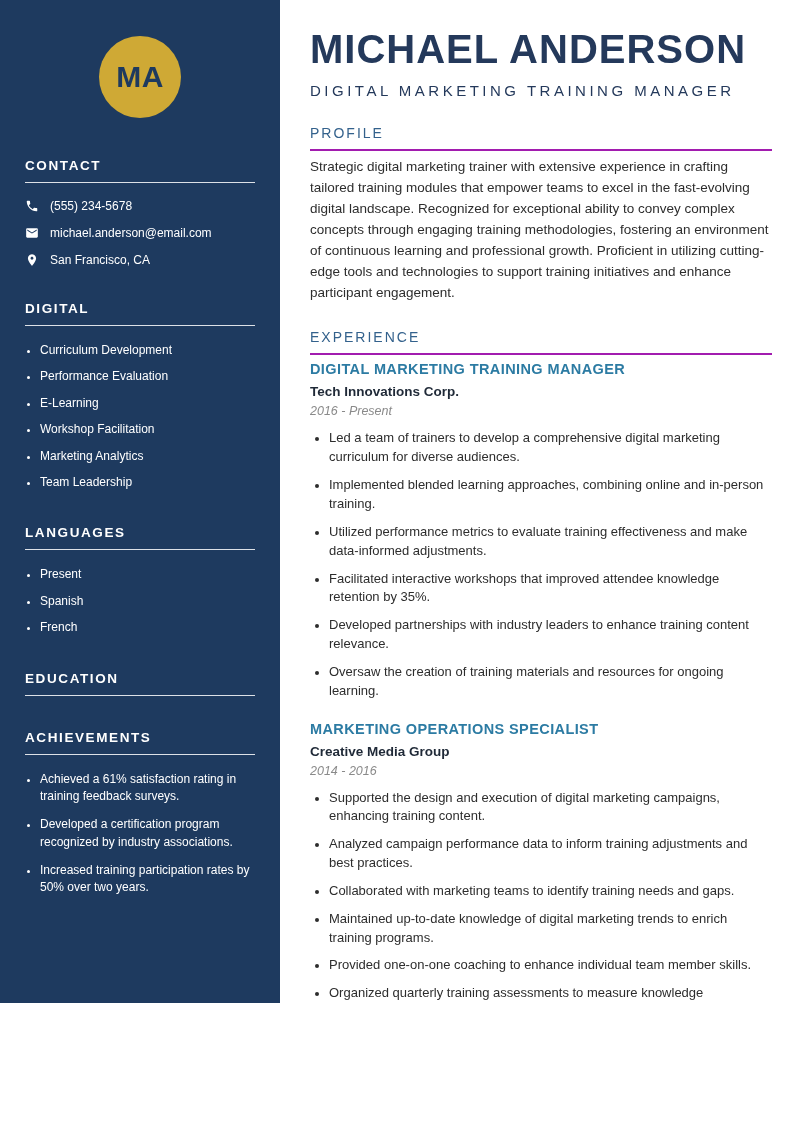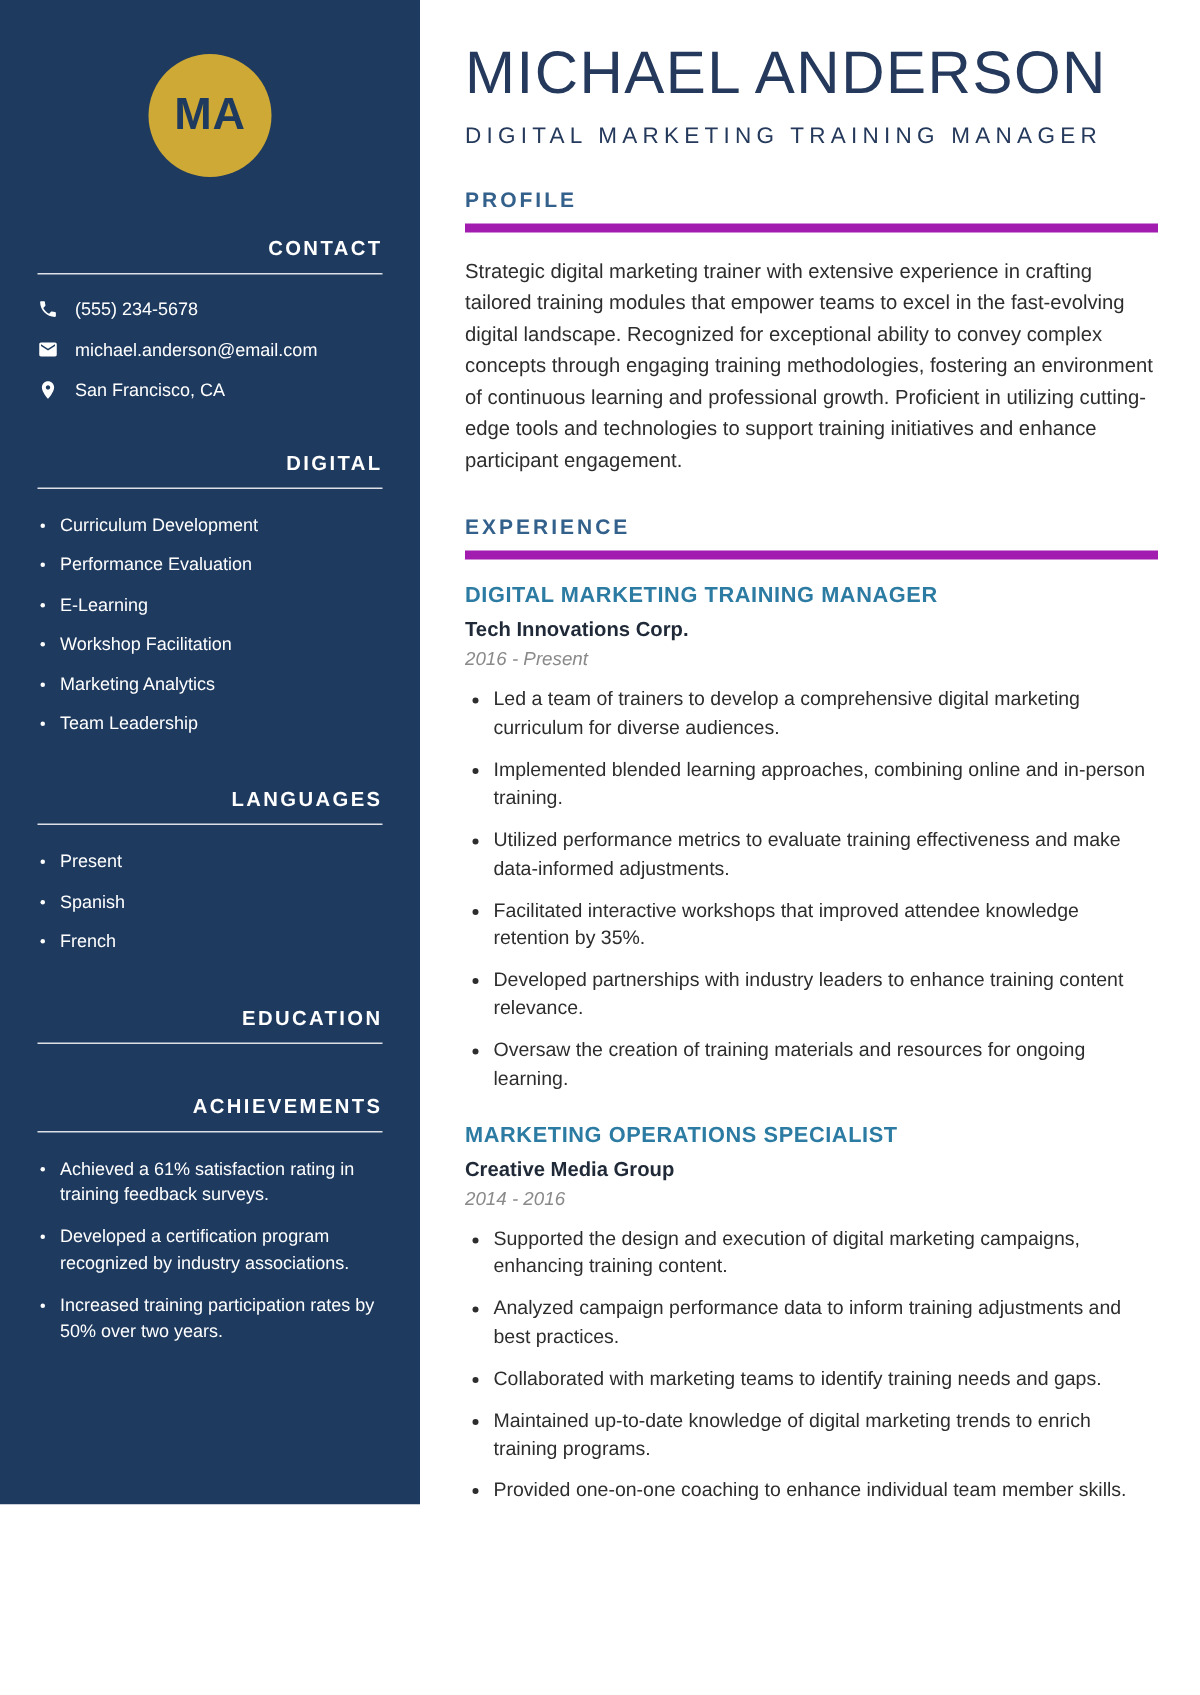--- a/index.html
+++ b/index.html
@@ -40,21 +40,20 @@
     margin: 0 auto 40px auto;
   }
   .side-section { margin-bottom: 34px; }
   .side-heading {
     font-size: 13.5px;
     font-weight: bold;
     letter-spacing: 1.6px;
     padding-bottom: 9px;
     border-bottom: 1px solid rgba(255,255,255,0.85);
     margin-bottom: 16px;
-    text-align: right;
   }
   .contact-item {
     display: flex;
     align-items: center;
     gap: 11px;
     font-size: 12px;
     margin-bottom: 13px;
   }
   .contact-item .icon { width: 14px; height: 14px; flex-shrink: 0; display: inline-flex; }
   .contact-item .icon svg { width: 14px; height: 14px; fill: #ffffff; }
@@ -74,40 +73,40 @@
   .ach-list li { margin-bottom: 11px; }
 
   
   .main {
     flex: 1;
     background: #ffffff;
     padding: 28px 28px 0 30px;
   }
   .name {
     font-size: 40px;
-    font-weight: normal;
+    font-weight: bold;
     color: var(--name_text, #24395b);
     letter-spacing: 1px;
     line-height: 1.05;
   }
   .job-subtitle {
     font-size: 15px;
     letter-spacing: 3.5px;
     color: var(--name_text, #24395b);
     margin-top: 12px;
     font-weight: 500;
   }
   .section-heading {
     font-size: 14px;
-    font-weight: bold;
+    font-weight: normal;
     letter-spacing: 2px;
     color: var(--section_heading, #33618c);
-    border-bottom: 6px solid #a21caf;
+    border-bottom: 2px solid #a21caf;
     padding-bottom: 8px;
-    margin-bottom: 16px;
+    margin-bottom: 6px;
   }
   .profile-section { margin-top: 26px; }
   .profile-text {
     font-size: 13.5px;
     line-height: 1.55;
     color: var(--body_text, #2d2d2d);
   }
   .experience-section { margin-top: 26px; }
   .job { margin-bottom: 20px; }
   .job-title {

